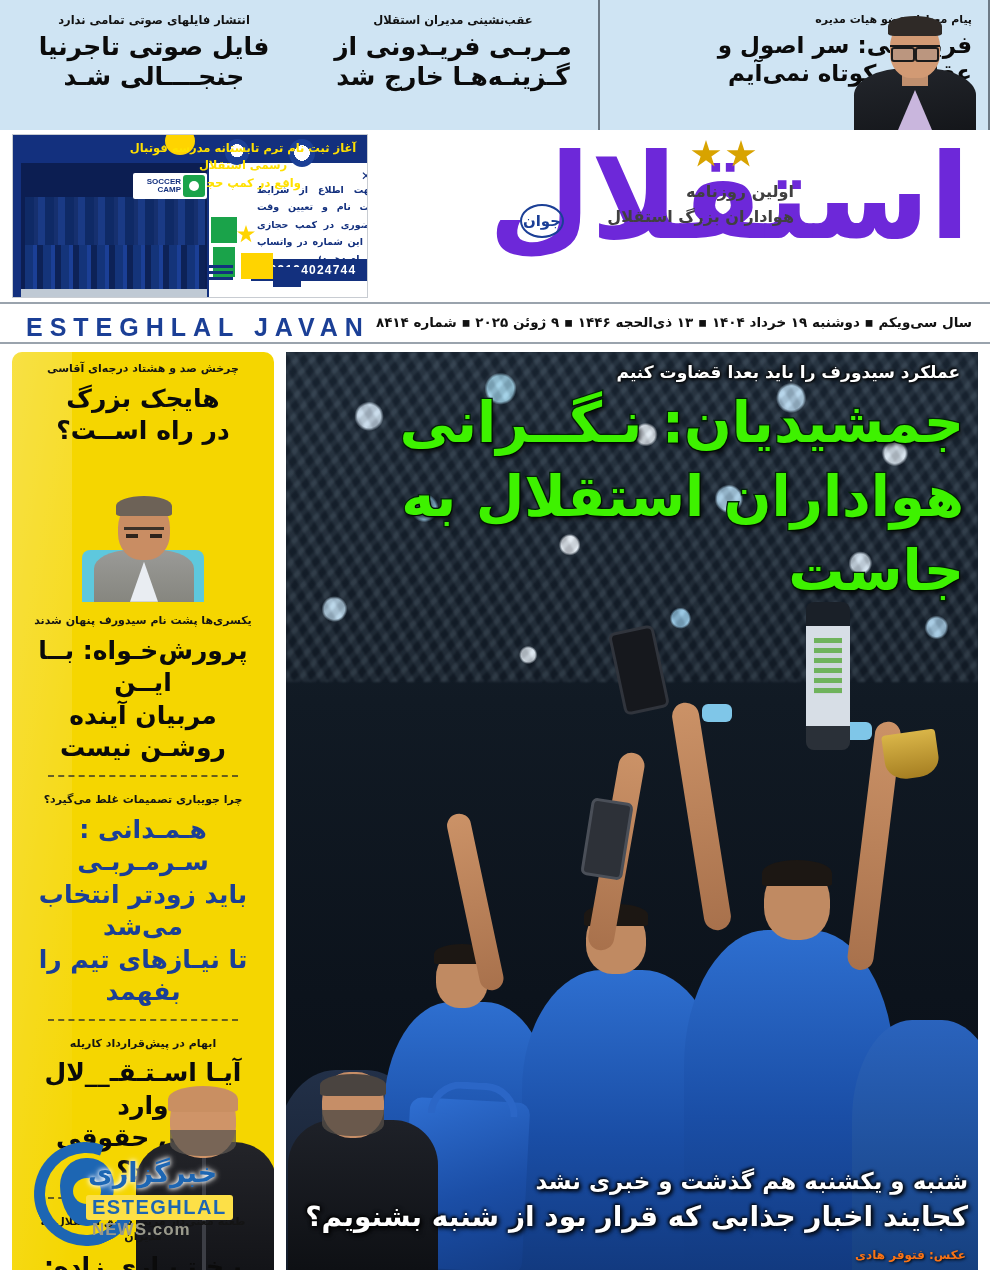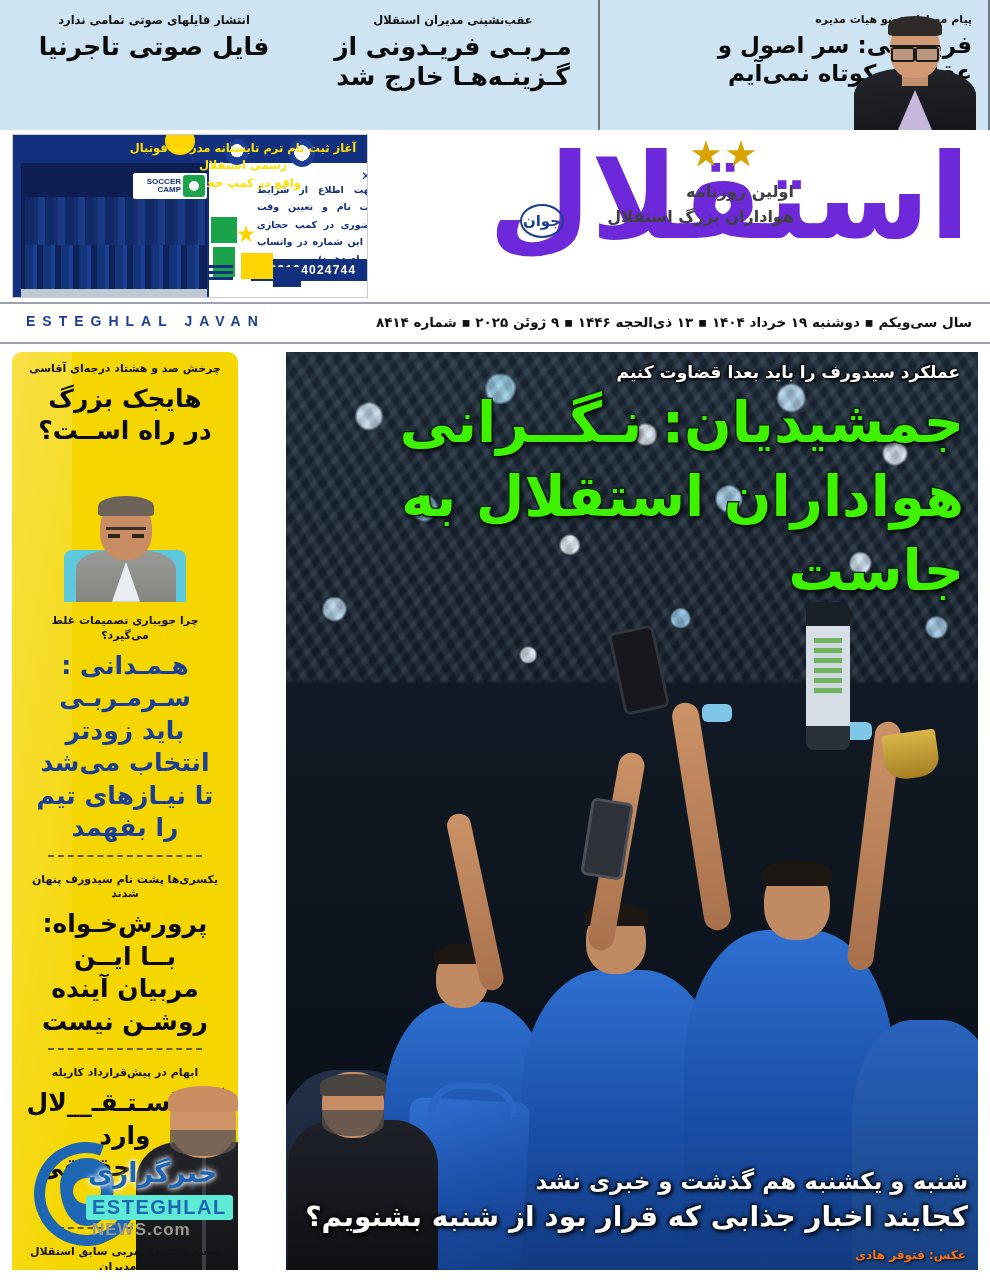--- a/index.html
+++ b/index.html
@@ -159,30 +159,30 @@
 
   
   .datebar {
     position:absolute; top:302px; left:0; width:990px; height:42px;
     border-top:2px solid #9aa3ad; border-bottom:2px solid #9aa3ad;
     background:#fff;
   }
   .brand-latin {
     position:absolute; left:26px; top:9px;
     font-family:"Liberation Sans",sans-serif;
-    font-size:14px; font-weight:bold; color:#1b3f96; letter-spacing:7px;
+    font-size:25px; font-weight:bold; color:#1b3f96; letter-spacing:7px;
   }
   .dateline {
     position:absolute; right:18px; top:10px;
     font-size:13.5px; font-weight:bold; color:#111; direction:rtl; letter-spacing:-0.2px;
   }
 
   
   .sidebar {
-    position:absolute; left:12px; top:352px; width:226px; height:918px;
+    position:absolute; left:12px; top:352px; width:262px; height:918px;
     background:#f5d600; border-radius:10px 10px 0 0; overflow:hidden;
   }
   .sb-sheen { position:absolute; left:-10px; top:0; width:70px; height:918px;
     background:linear-gradient(100deg,rgba(255,255,255,.28),rgba(255,255,255,0)); }
   .sb-item { position:relative; padding:10px 14px 6px 14px; text-align:center; direction:rtl; }
   .sb-kicker { font-size:11px; font-weight:bold; color:#141414; line-height:1.35; margin-bottom:6px; }
   .sb-head { font-size:25px; font-weight:bold; color:#0b0b0b; line-height:1.3; letter-spacing:0.5px;text-align:center; }
   .sb-head.blue { color:#1b3f96; }
   .sb-rule { height:0; border-top:2px dashed #2b2b2b; margin:10px 22px 0 22px; opacity:.7; }
 
@@ -216,21 +216,21 @@
     border-right-color:transparent; transform:rotate(-25deg);
   }
   .wm-pin {
     position:absolute; left:26px; bottom:20px; width:54px; height:68px;
     background:#1d66b3; border-radius:50% 50% 50% 50%/42% 42% 62% 62%;
   }
   .wm-pin:after { content:""; position:absolute; left:13px; top:20px; width:28px; height:26px;
     background:#f5d600; border-radius:50%; }
   .wm-fa { position:absolute; left:54px; bottom:58px; font-size:27px; font-weight:bold;
     color:#1d66b3; direction:rtl; text-shadow:0 0 4px #fff,0 0 7px #fff; }
-  .wm-en { position:absolute; left:52px; bottom:26px; background:#5eead4; color:#1d66b3;
+  .wm-en { position:absolute; left:52px; bottom:26px; background:#fde047; color:#1d66b3;
     font-family:"Liberation Sans",sans-serif; font-size:20px; font-weight:bold;
     letter-spacing:1.5px; padding:1px 6px; border-radius:3px; }
   .wm-news { position:absolute; left:58px; bottom:6px; color:#9a9a8c;
     font-family:"Liberation Sans",sans-serif; font-size:17px; font-weight:bold; letter-spacing:1px;}
 
   
   .main {
     position:absolute; left:286px; top:352px; width:692px; height:918px;
     overflow:hidden; background:#0a0d14;
   }
@@ -360,20 +360,21 @@
 </head>
 <body>
 
 <div class="page">
 
   <div class="teaser-strip">
 
     <div class="teaser t1">
       <div class="teaser-kicker">انتشار فایلهای صوتی تمامی ندارد</div>
       <div class="teaser-head">فایل صوتی تاجرنیا</div>
+      <div class="teaser-head">جنجــــالی شـد</div>
     </div>
 
     <div class="teaser t2">
       <div class="teaser-kicker">عقب‌نشینی مدیران استقلال</div>
       <div class="teaser-head">مـربـی فریـدونی از</div>
       <div class="teaser-head">گـزینـه‌هـا خارج شد</div>
     </div>
 
     <div class="teaser t3">
       <div class="teaser-kicker">پیام معنادار عضو هیات مدیره</div>
@@ -461,31 +462,31 @@
         <div class="jacket"></div>
         <div class="shirt"></div>
         <div class="head"></div>
         <div class="hair"></div>
         <div class="brow"></div>
         <div class="eyes"></div>
       </div>
     </div>
 
     <div class="sb-item">
+      <div class="sb-kicker">یکسری‌ها پشت نام سیدورف پنهان شدند</div>
+      <div class="sb-head">پرورش‌خـواه: بــا ایــن</div>
+      <div class="sb-head">مربیان آینده روشـن نیست</div>
+      <div class="sb-rule"></div>
+    </div>
+
+    <div class="sb-item">
       <div class="sb-kicker">چرا جویباری تصمیمات غلط می‌گیرد؟</div>
       <div class="sb-head blue">هـمـدانی : سـرمـربـی</div>
       <div class="sb-head blue">باید زودتر انتخاب می‌شد</div>
       <div class="sb-head blue">تا نیـازهای تیم را بفهمد</div>
-      <div class="sb-rule"></div>
-    </div>
-
-    <div class="sb-item">
-      <div class="sb-kicker">یکسری‌ها پشت نام سیدورف پنهان شدند</div>
-      <div class="sb-head">پرورش‌خـواه: بــا ایــن</div>
-      <div class="sb-head">مربیان آینده روشـن نیست</div>
       <div class="sb-rule"></div>
     </div>
 
     <div class="sb-item">
       <div class="sb-kicker">ابهام در پیش‌قرارداد کاریله</div>
       <div class="sb-head">آیـا اسـتـقـ__لال وارد</div>
       <div class="sb-head">چالش حقوقی شد؟</div>
       <div class="sb-rule"></div>
     </div>
 

